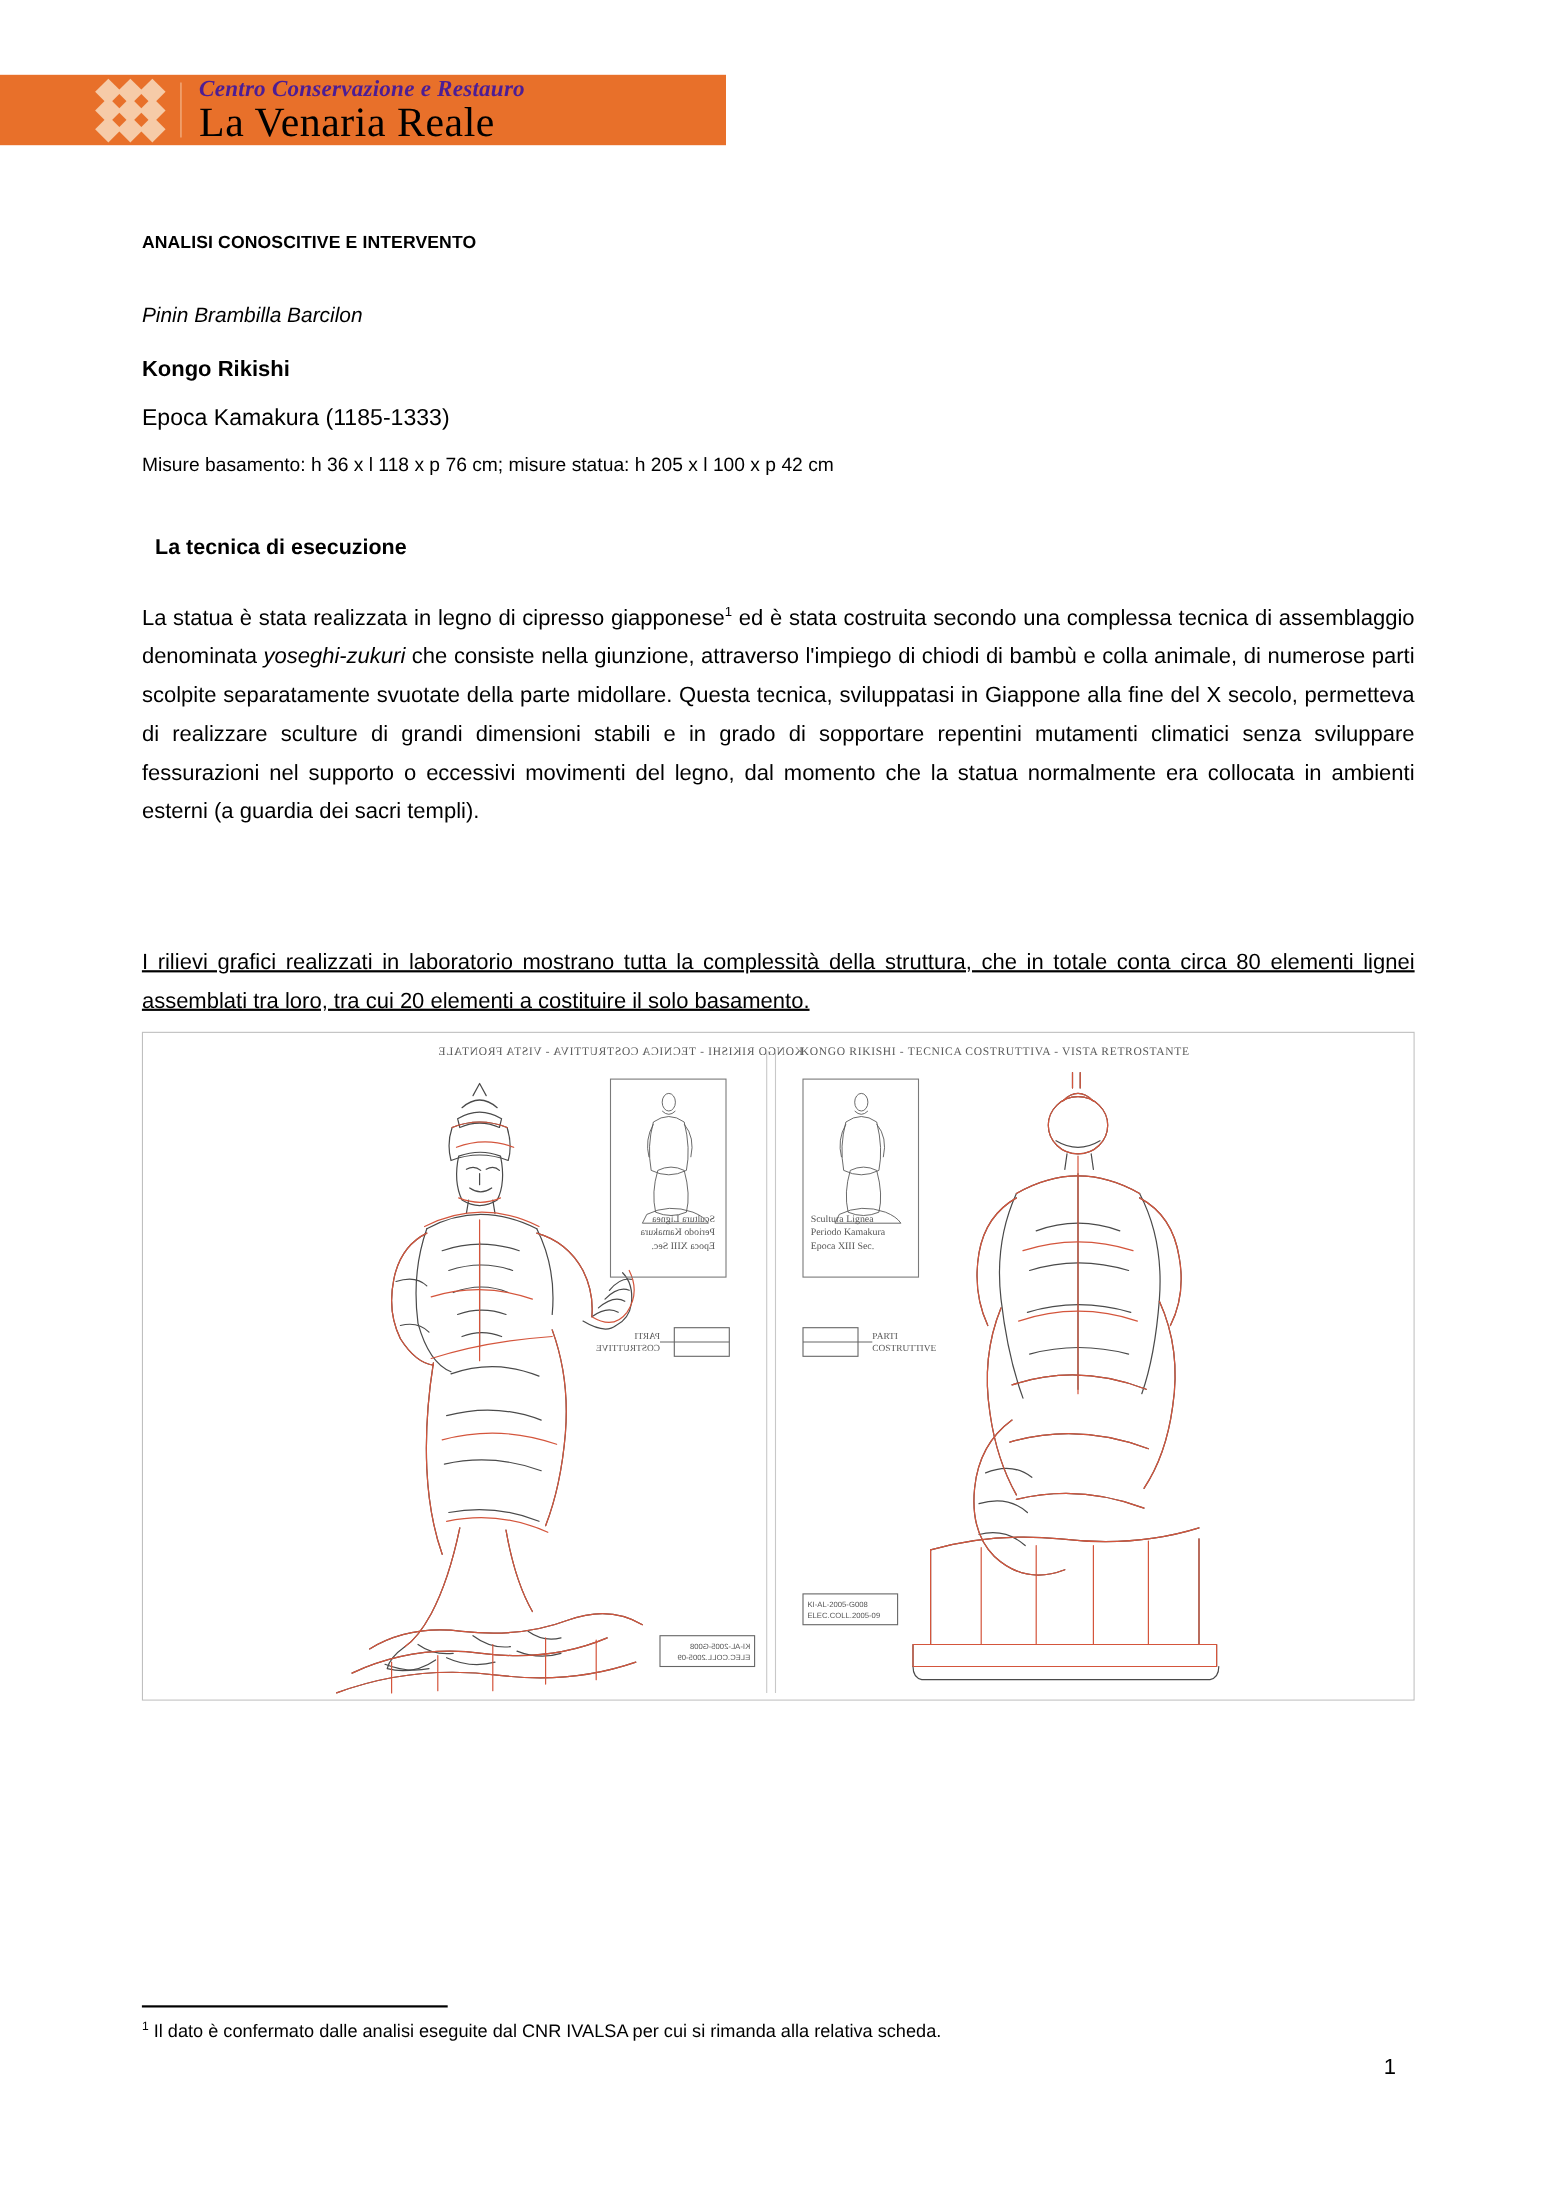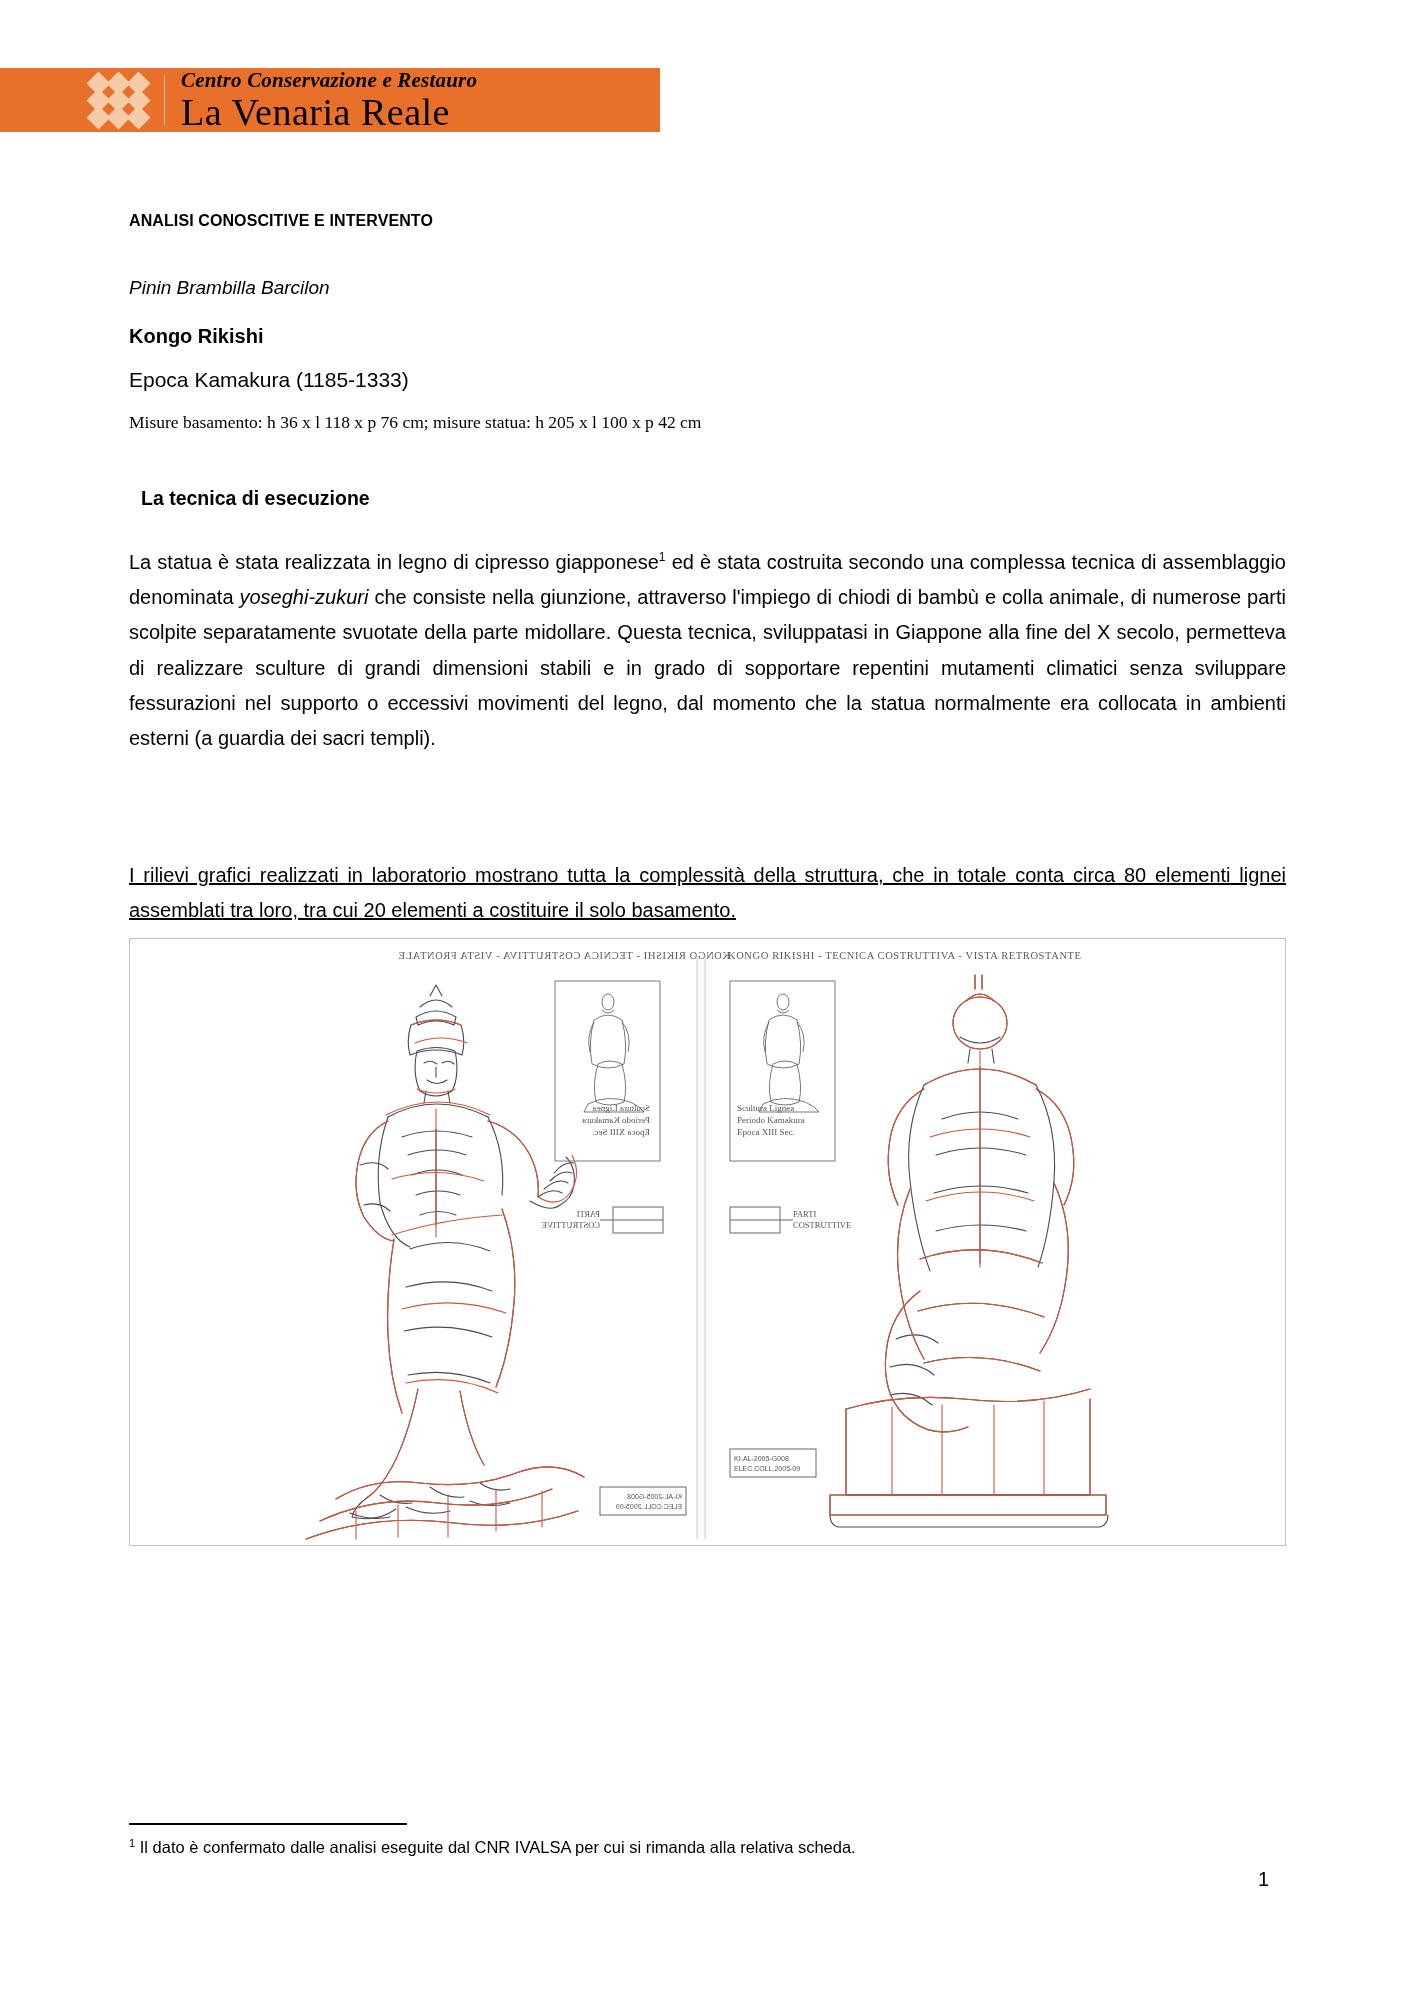--- a/index.html
+++ b/index.html
@@ -58,21 +58,21 @@
     display: flex;
     flex-direction: column;
     justify-content: center;
     line-height: 1;
   }
   .logo-line1 {
     font-family: "Liberation Serif", serif;
     font-style: italic;
     font-weight: bold;
     font-size: 21px;
-    color: #000000;
+    color: #4c1d95;
     letter-spacing: .2px;
     white-space: nowrap;
   }
   .logo-line2 {
     font-family: "Liberation Serif", serif;
     font-size: 38px;
     color: #000000;
     letter-spacing: .5px;
     white-space: nowrap;
     margin-top: 2px;
@@ -113,21 +113,20 @@
     position: absolute;
     top: 368px;
     left: 0;
     font-size: 21px;
   }
   .obj-measures {
     position: absolute;
     top: 412px;
     left: 0;
     font-size: 17.5px;
-    font-family: Liberation Serif, serif;
   }
   .sect-heading {
     position: absolute;
     top: 487px;
     left: 0;
     font-size: 19.5px;
     font-weight: bold;
     margin-left: 12px;
   }
   .para {

